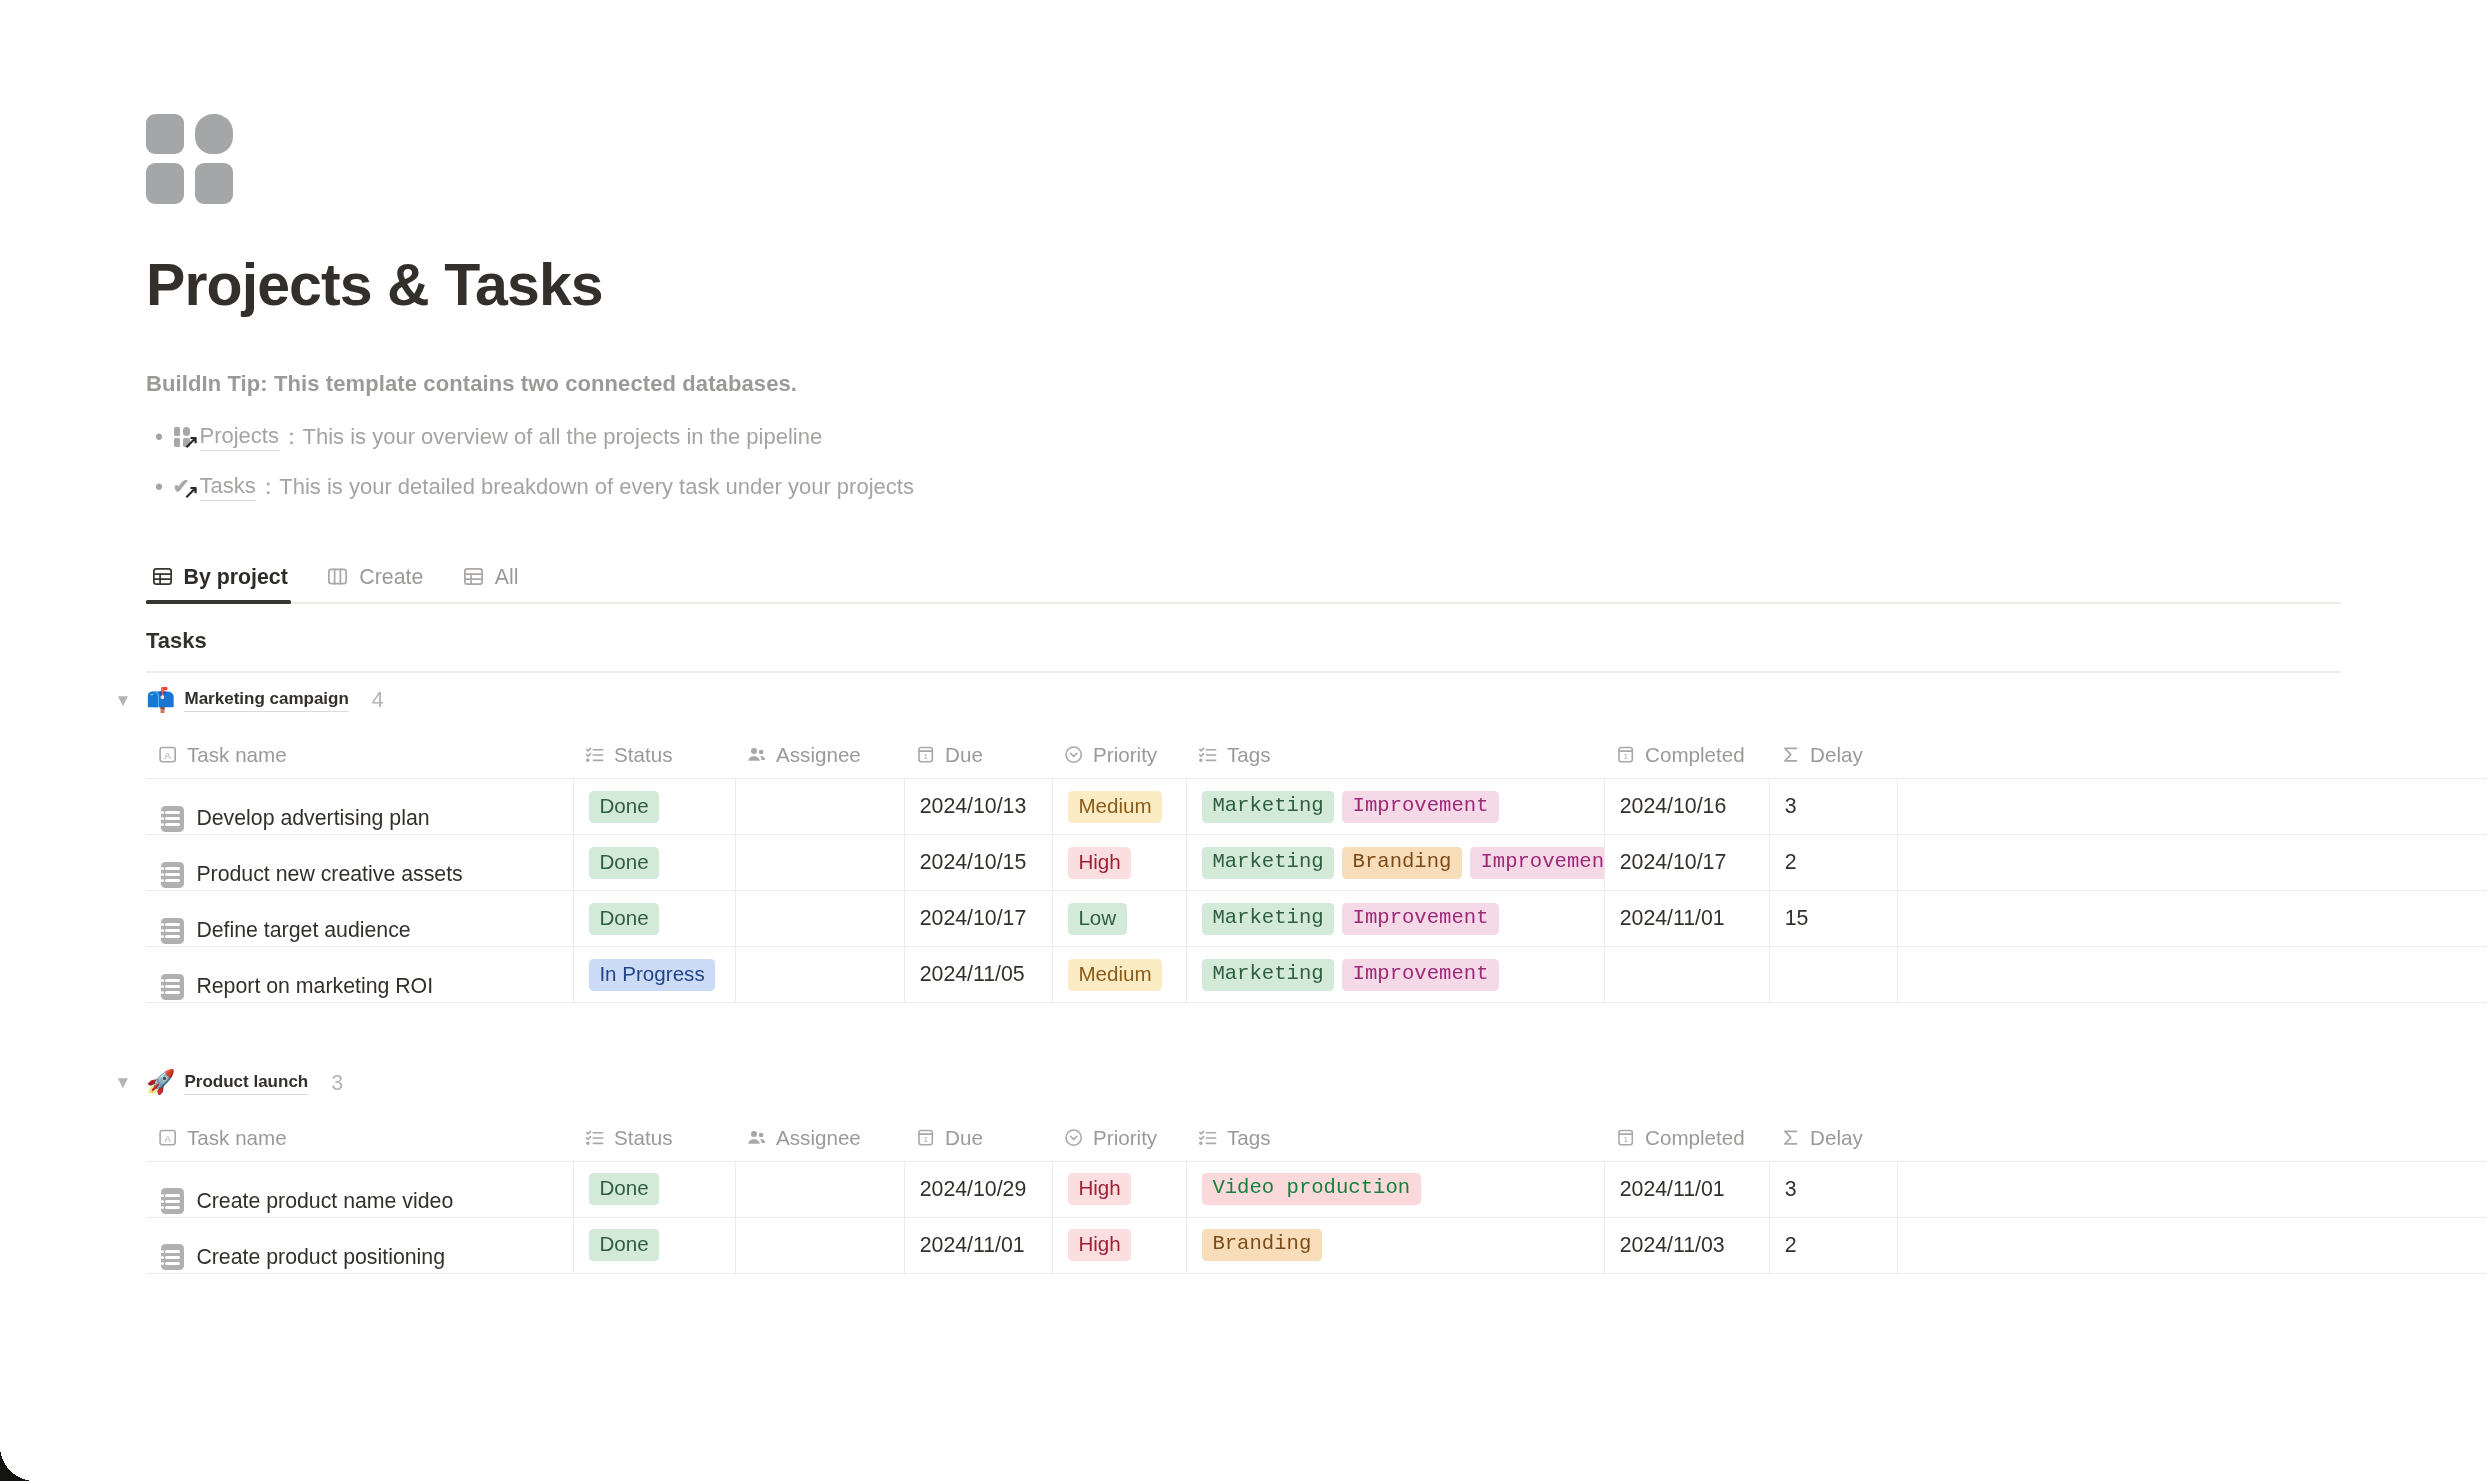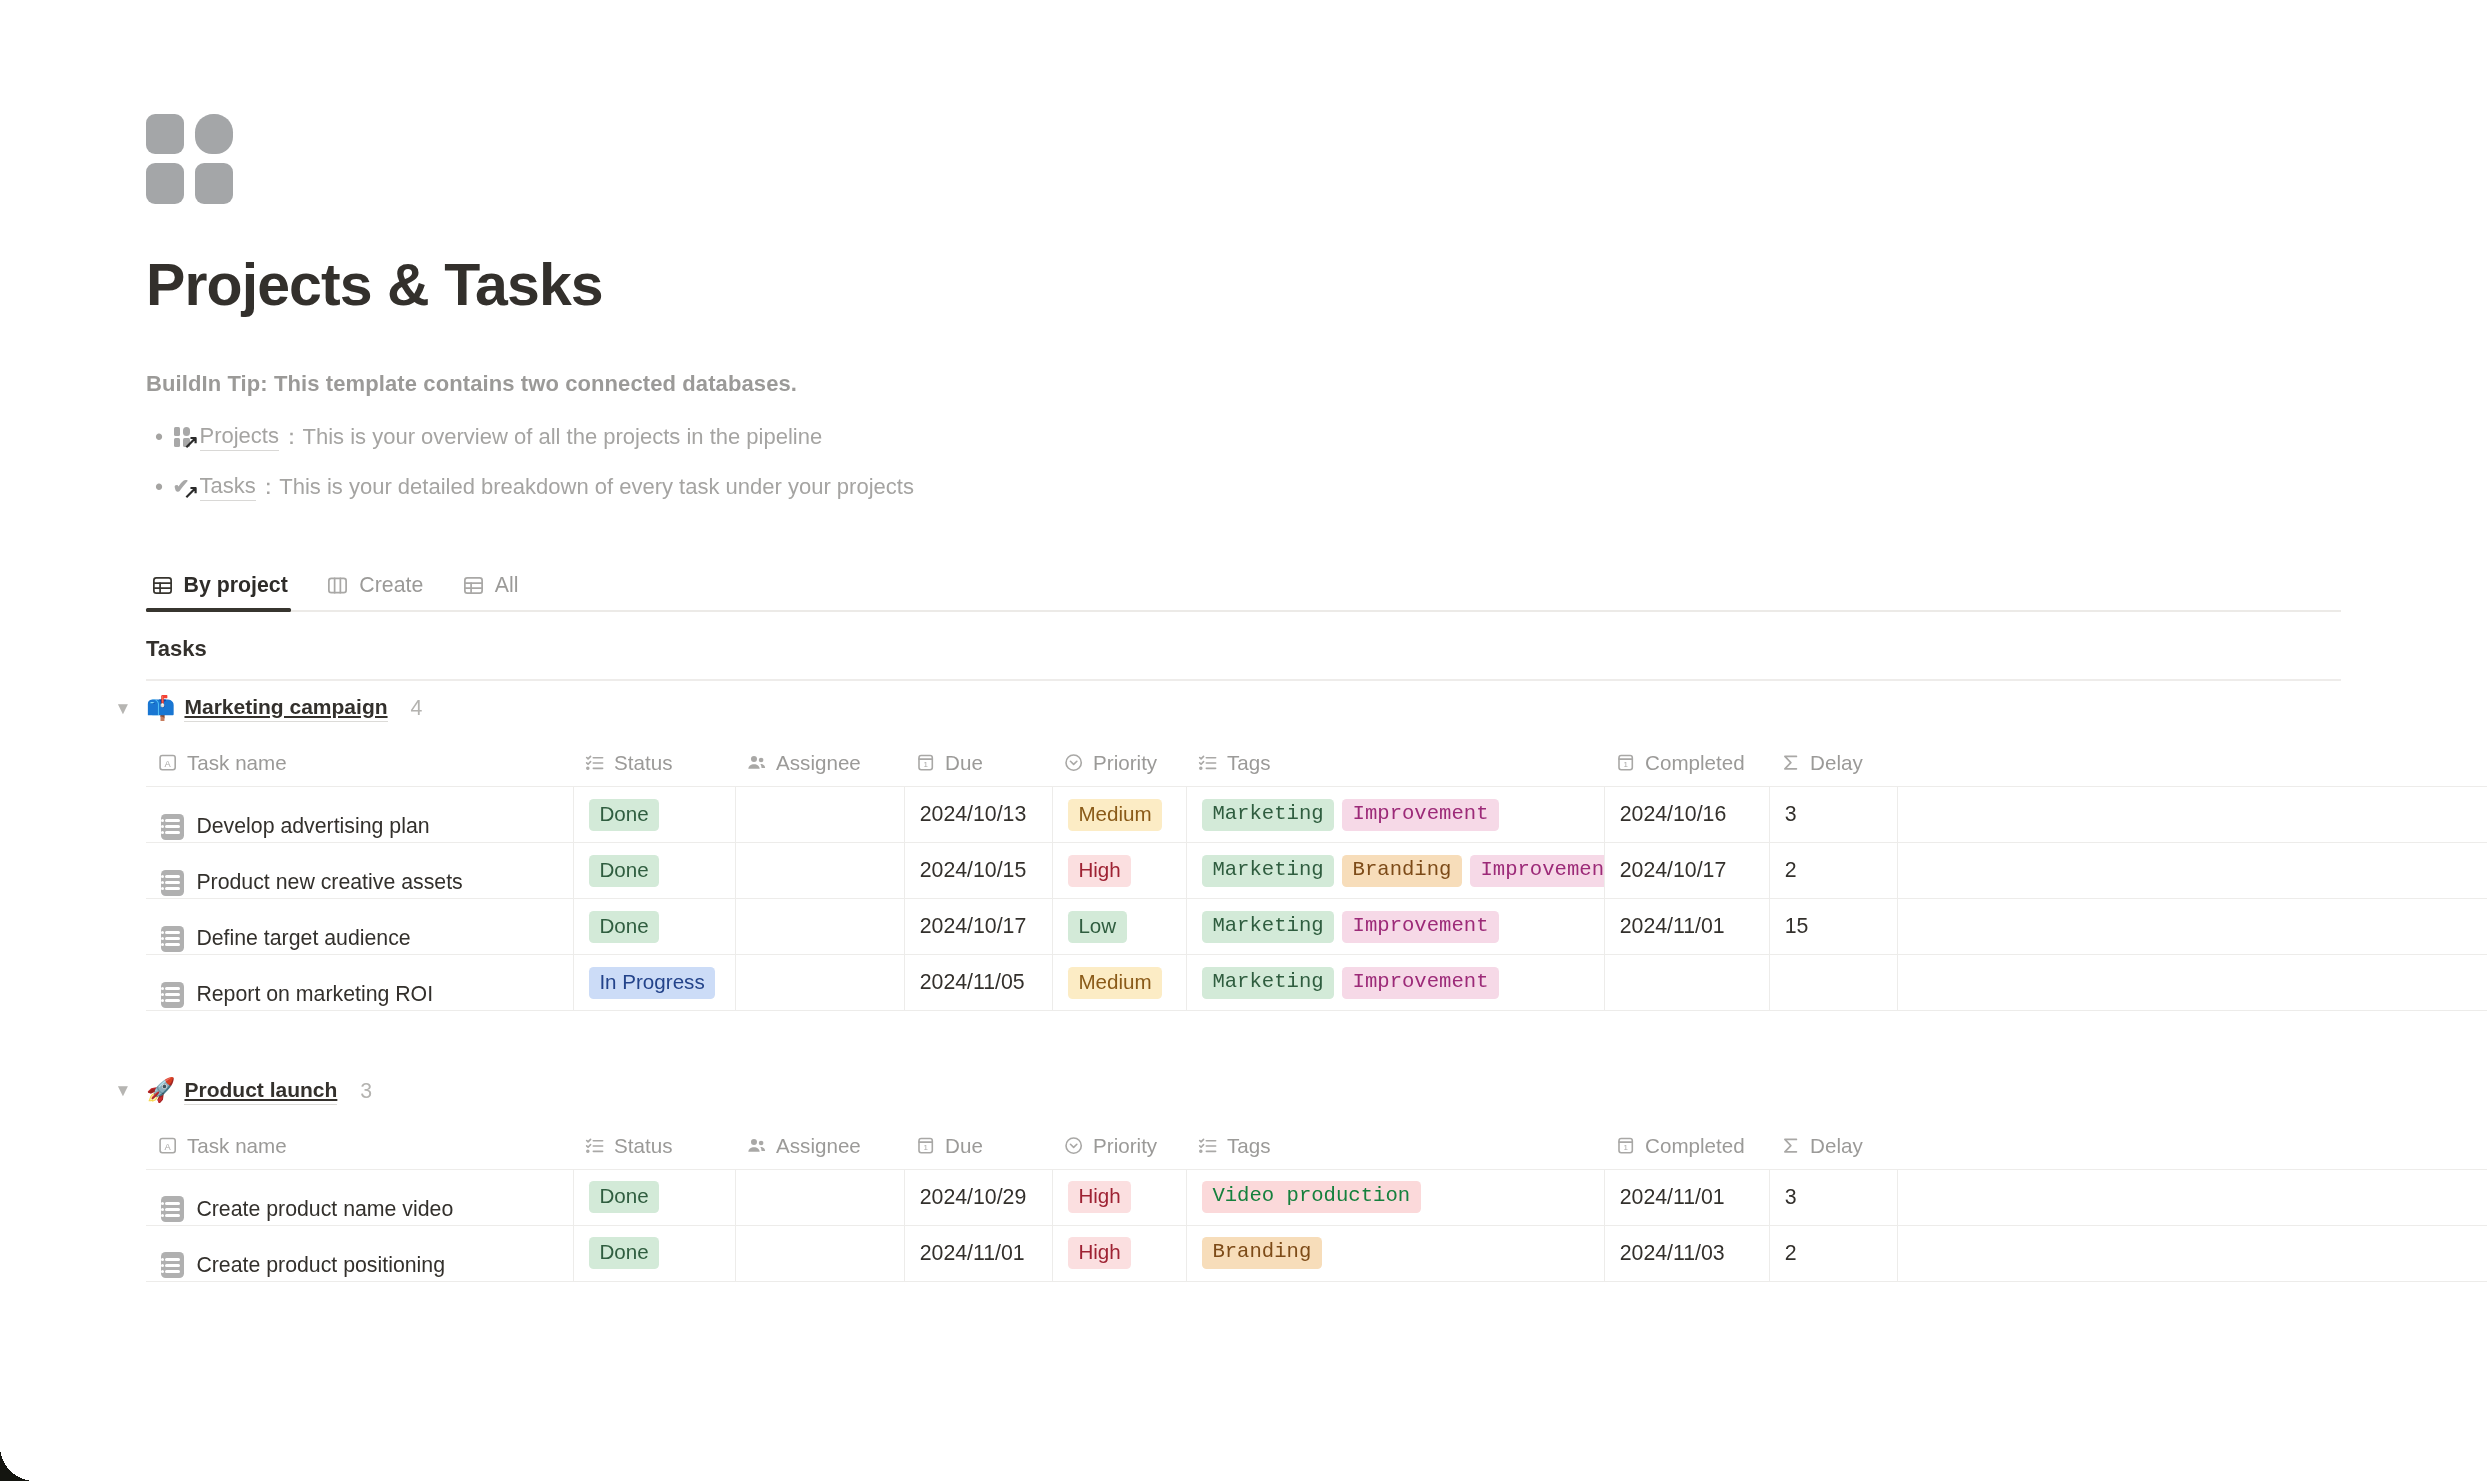--- a/index.html
+++ b/index.html
@@ -75,23 +75,23 @@
   .tip-link {
     color: #a5a4a2; border-bottom: 1.5px solid #d9d8d6;
     padding-bottom: 1.5px; margin-right: 1.5px;
   }
   .tip-rest { color: #a5a4a2; }
 
   
   .tabs-wrap { margin-top: 53px; position: relative; }
   .tabs { display: flex; align-items: flex-end; gap: 0; }
   .tab {
-    display: flex; align-items: center; gap: 10px;
+    display: flex; gap: 10px;
     padding: 0 17px 12.2px 4.6px; font-size: 21.3px; color: #9b9a98;
-    position: relative; white-space: nowrap; margin-top: 8px;
+    position: relative; white-space: nowrap;
   }
   .tab + .tab { margin-left: 17px; }
   .tab.active { color: #2e2c29; font-weight: 700; }
   .tab.active::after {
     content: ""; position: absolute; left: 0; right: 13.7px; bottom: -1.5px;
     height: 3.8px; background: #37352f; border-radius: 1.5px;
   }
   .tab svg { display: block; }
   .tabs-rule {
     height: 1.5px; background: #eceae7; width: 2195px; margin-left: 0;
@@ -108,22 +108,22 @@
   .group-header {
     display: flex; align-items: center; height: 56px; margin-left: -46px;
     padding-left: 0;
   }
   .caret {
     width: 46px; display: flex; align-items: center; justify-content: center;
     color: #b6b5b2; font-size: 17px;
   }
   .group-emoji { font-size: 23.6px; line-height: 1; margin-right: 9.1px; }
   .group-name {
-    font-size: 21px; font-weight: 700; color: #33302c;
-    border-bottom: 1.5px solid #dcdbd8; padding-bottom: 2.3px; text-decoration: underline;
+    font-size: 17px; font-weight: 700; color: #33302c;
+    border-bottom: 1.5px solid #dcdbd8; padding-bottom: 2.3px;
   }
   .group-count { font-size: 21.3px; color: #b4b3b0; margin-left: 23px; }
 
   
   table.db {
     border-collapse: collapse; table-layout: fixed; width: 2341px;
     margin-top: 3px;
   }
   table.db th, table.db td {
     border-bottom: 1.5px solid #edecea;

